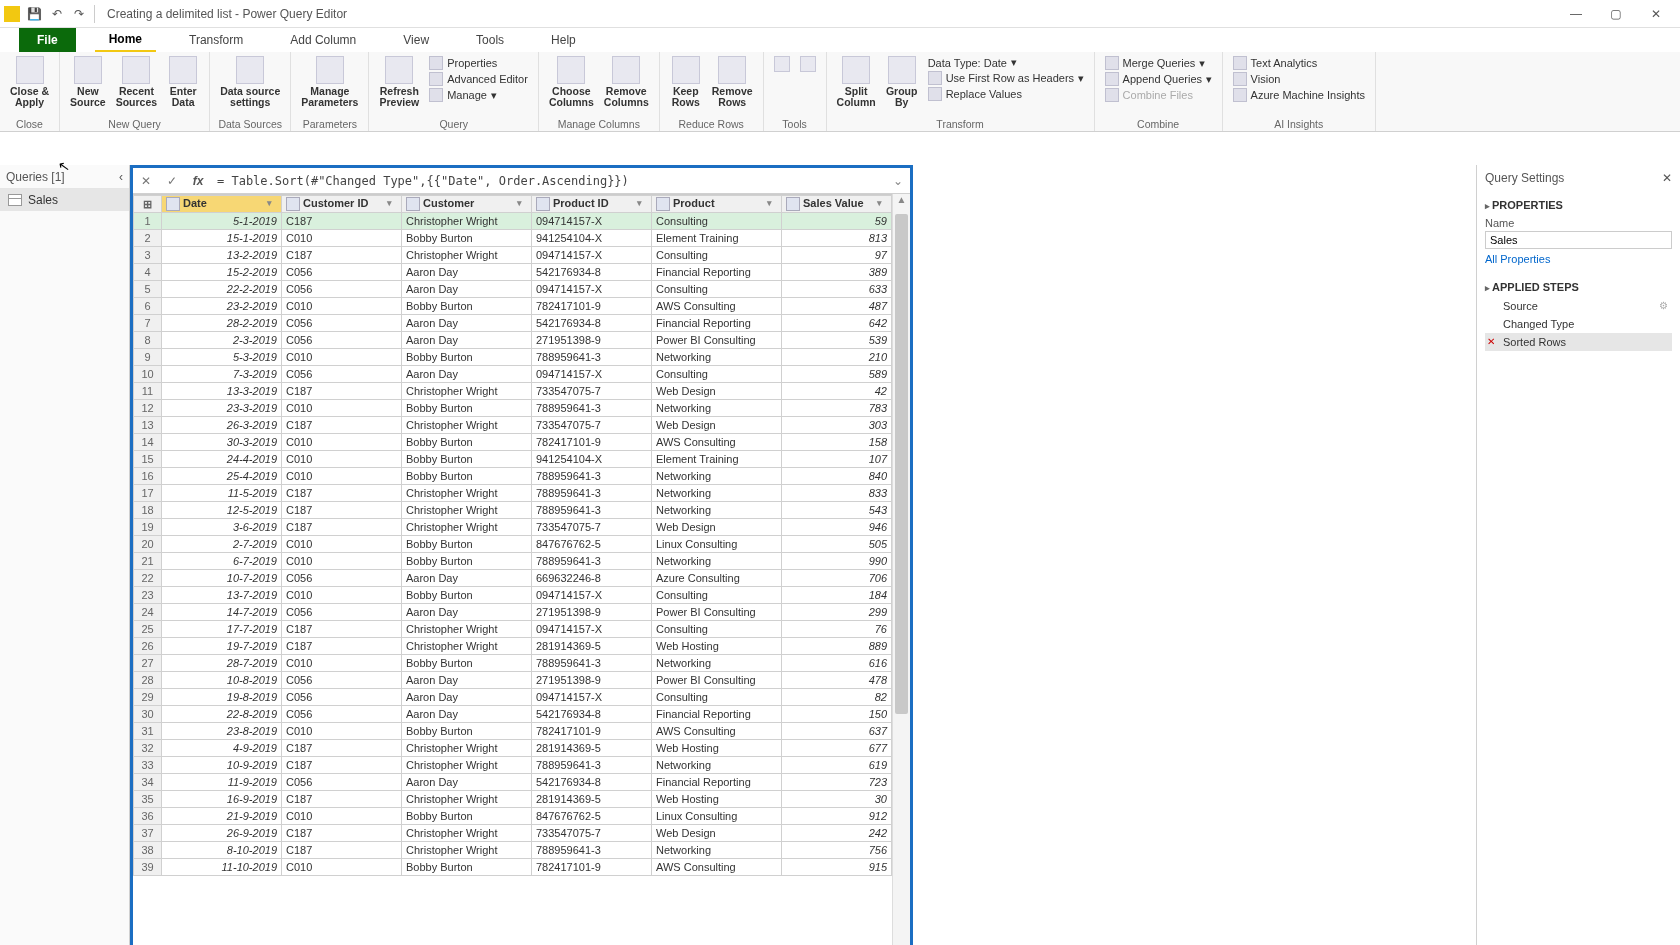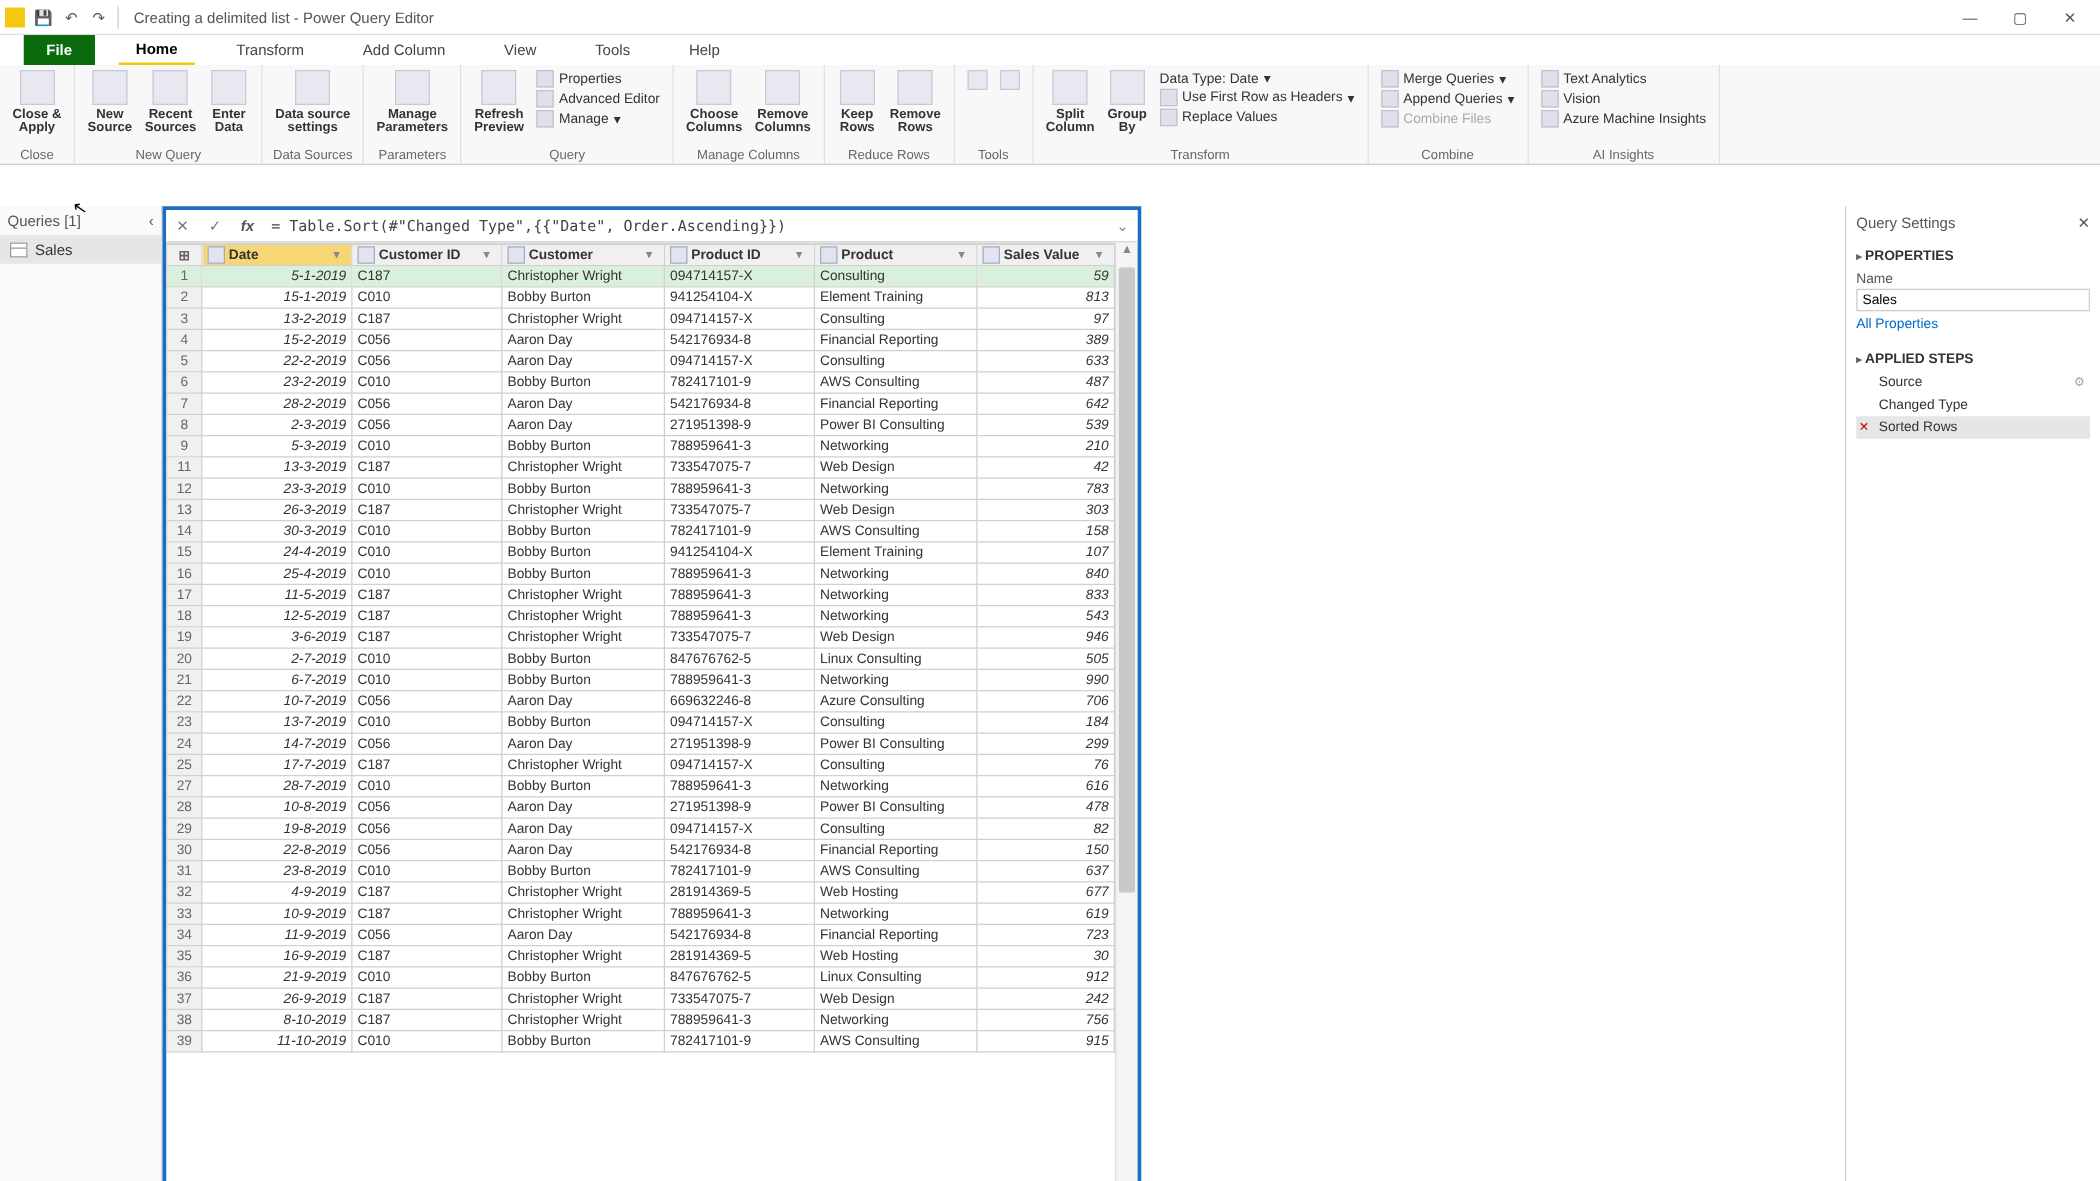--- a/index.html
+++ b/index.html
@@ -390,20 +390,29 @@
               <tr>
                 <td class="rownum">9</td>
                 <td class=" num">5-3-2019</td>
                 <td>C010</td>
                 <td>Bobby Burton</td>
                 <td>788959641-3</td>
                 <td>Networking</td>
                 <td class=" num">210</td>
               </tr>
               <tr>
+                <td class="rownum">10</td>
+                <td class=" num">7-3-2019</td>
+                <td>C056</td>
+                <td>Aaron Day</td>
+                <td>094714157-X</td>
+                <td>Consulting</td>
+                <td class=" num">589</td>
+              </tr>
+              <tr>
                 <td class="rownum">11</td>
                 <td class=" num">13-3-2019</td>
                 <td>C187</td>
                 <td>Christopher Wright</td>
                 <td>733547075-7</td>
                 <td>Web Design</td>
                 <td class=" num">42</td>
               </tr>
               <tr>
                 <td class="rownum">12</td>
@@ -523,20 +532,29 @@
                 <td class=" num">299</td>
               </tr>
               <tr>
                 <td class="rownum">25</td>
                 <td class=" num">17-7-2019</td>
                 <td>C187</td>
                 <td>Christopher Wright</td>
                 <td>094714157-X</td>
                 <td>Consulting</td>
                 <td class=" num">76</td>
+              </tr>
+              <tr>
+                <td class="rownum">26</td>
+                <td class=" num">19-7-2019</td>
+                <td>C187</td>
+                <td>Christopher Wright</td>
+                <td>281914369-5</td>
+                <td>Web Hosting</td>
+                <td class=" num">889</td>
               </tr>
               <tr>
                 <td class="rownum">27</td>
                 <td class=" num">28-7-2019</td>
                 <td>C010</td>
                 <td>Bobby Burton</td>
                 <td>788959641-3</td>
                 <td>Networking</td>
                 <td class=" num">616</td>
               </tr>

